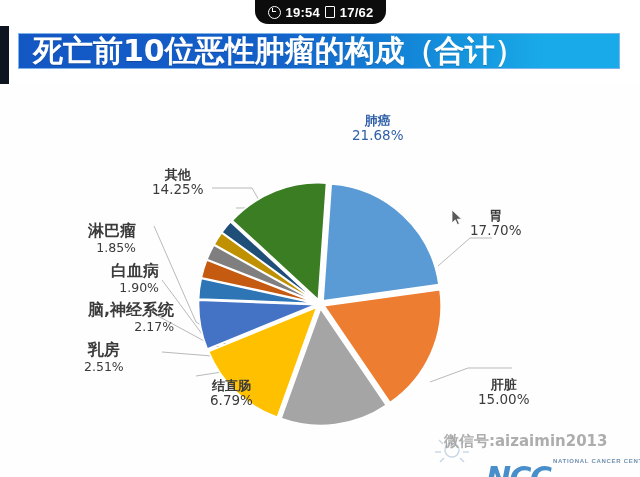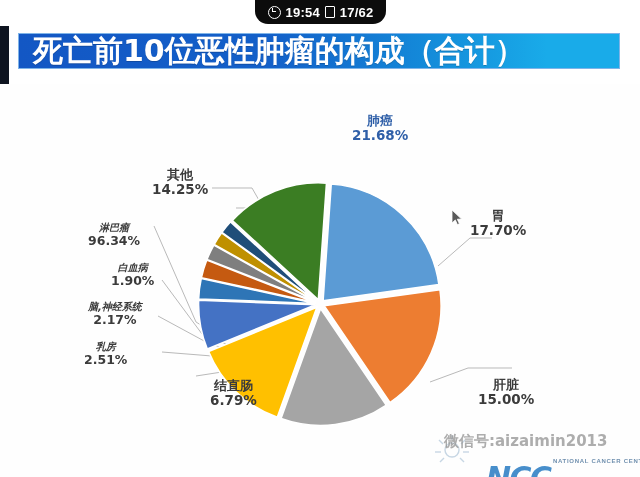--- a/index.html
+++ b/index.html
@@ -119,23 +119,24 @@
   }
   .lbl .nm {
     display: block;
     font-size: 13px;
     font-weight: bold;
     margin-top: 8px;
   }
   .lbl .pc {
     display: block;
     font-size: 13.5px;
-    font-weight: bold;
-  }
-  .lbl.small .nm { font-size: 10px; font-style: italic; }
+    font-weight: normal;
+    text-align: right;
+  }
+  .lbl.small .nm { font-size: 16px; }
   .lbl.small .pc { font-size: 12.5px; }
   .lbl.accent .nm, .lbl.accent .pc { color: #2f5fa8; }
 
   
   #logo-block {
     position: absolute;
     left: 428px; top: 428px;
     width: 206px; height: 46px;
   }
   #ncc-mark {
@@ -266,21 +267,21 @@
       <span class="pc">2.17%</span>
     </div>
 
     <div class="lbl small" style="left:111px; top:170px;">
       <span class="nm">白血病</span>
       <span class="pc">1.90%</span>
     </div>
 
     <div class="lbl small" style="left:88px; top:130px;">
       <span class="nm">淋巴瘤</span>
-      <span class="pc">96.34%</span>
+      <span class="pc">1.85%</span>
     </div>
 
     <div class="lbl" style="left:152px; top:75px;">
       <span class="nm">其他</span>
       <span class="pc">14.25%</span>
     </div>
 
     <svg id="cursor" viewBox="0 0 12 18">
       <path d="M1,1 L1,14 L4.3,10.9 L6.4,15.6 L8.4,14.7 L6.3,10.2 L10.6,10.1 Z" fill="#5a5a5a" stroke="#ffffff" stroke-width="0.8"></path>
     </svg>

